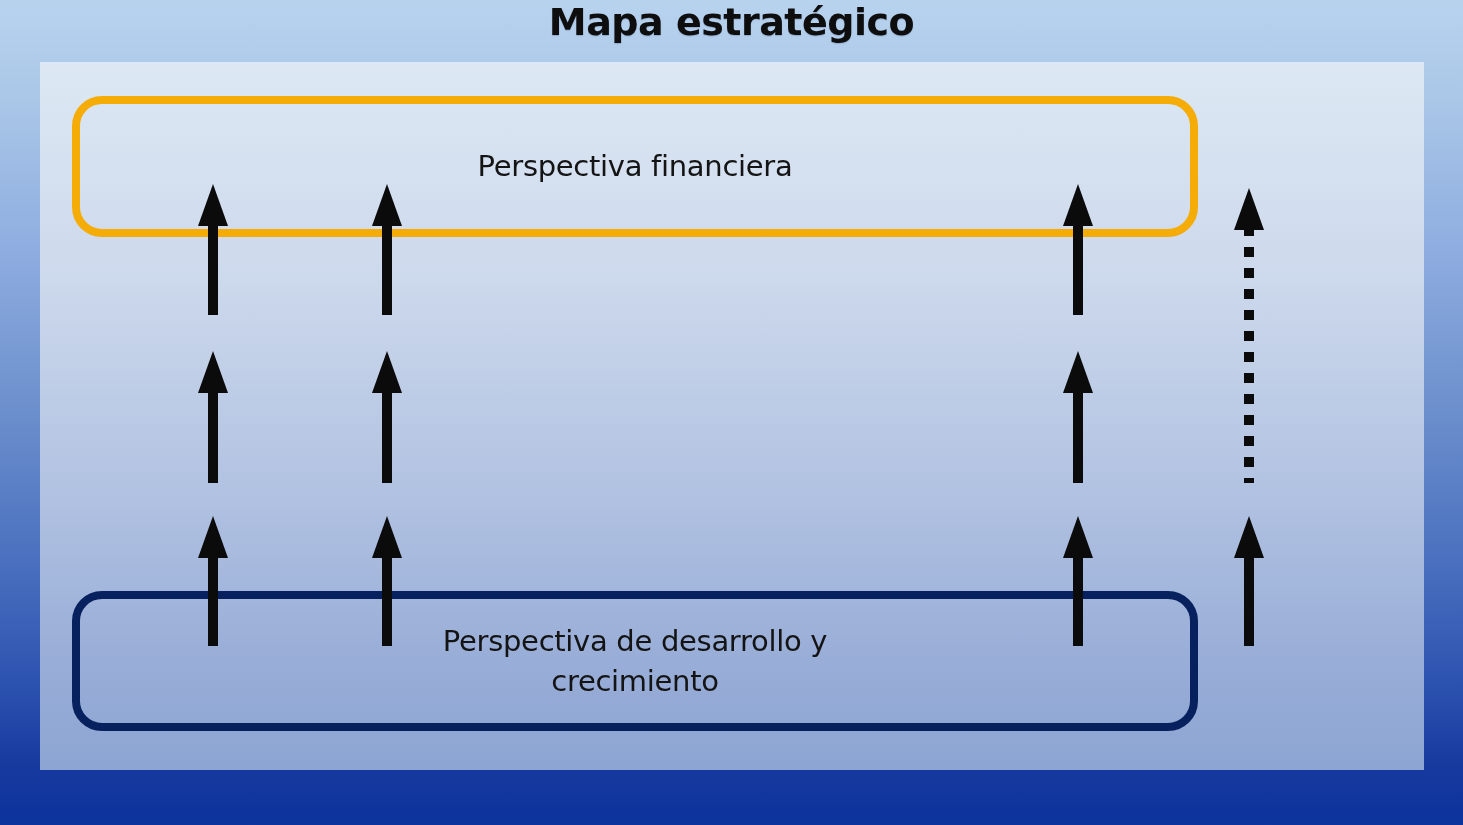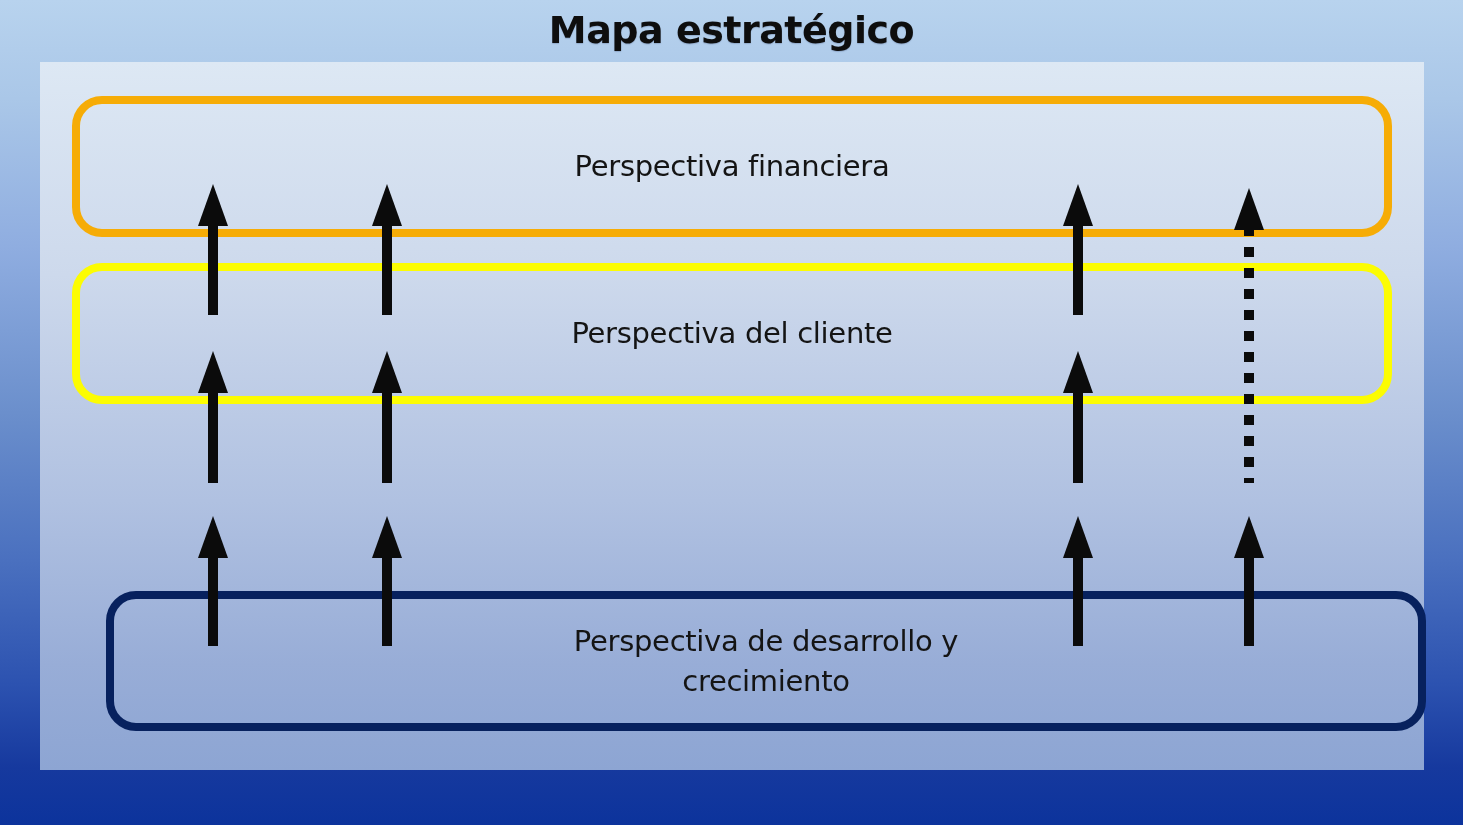--- a/index.html
+++ b/index.html
@@ -14,21 +14,21 @@
       #aac7e8 12%,
       #8fade0 30%,
       #6b8fcc 50%,
       #4a70bf 68%,
       #2c52b0 83%,
       #16399e 93%,
       #0c339c 100%);
   }
   .page-title {
     position: absolute;
-    top: 8px;
+    top: 0;
     left: 0;
     width: 100%;
     text-align: center;
     font-size: 38px;
     font-weight: 600;
     letter-spacing: -0.5px;
     color: #0e0e0e;
     text-shadow: 0 1px 1px rgba(90,110,150,0.35);
   }
   .map-panel {
@@ -40,32 +40,32 @@
     background: linear-gradient(180deg,
       #dde8f4 0%,
       #cdd9ec 30%,
       #b0c1e1 62%,
       #98add7 85%,
       #8da5d3 100%);
   }
   .band {
     position: absolute;
     left: 72px;
-    width: 1320px;
+    width: 1126px;
     box-sizing: border-box;
     border-radius: 30px;
     border: 8px solid #000;
     display: flex;
     align-items: center;
     justify-content: center;
   }
   .band-financiera   { top: 96px;  height: 141px; }
   .band-cliente      { top: 263px; height: 141px; }
   .band-procesos     { top: 431px; height: 140px; }
-  .band-desarrollo   { top: 591px; height: 140px; margin-left: 34px; }
+  .band-desarrollo   { top: 591px; height: 140px; }
   .band-label {
     font-size: 29px;
     letter-spacing: -0.3px;
     color: #141414;
     text-align: center;
     line-height: 1.38;
   }
   .band-procesos .band-label   { max-width: 430px; }
   .band-desarrollo .band-label { max-width: 500px; }
   .arrow-layer {
@@ -107,23 +107,20 @@
 <div class="stage">
 
   <div class="page-title">Mapa estratégico</div>
 
   <div class="map-panel"></div>
 
   <div class="band band-financiera" style="border-color: rgb(246, 172, 6);">
     <div class="band-label">Perspectiva financiera</div>
   </div>
 
-  <div class="band band-cliente" style="border-color: rgb(252, 252, 2);">
-    <div class="band-label">Perspectiva del cliente</div>
-  </div>
 
 
   <div class="band band-desarrollo" style="border-color: rgb(7, 33, 94);">
     <div class="band-label">Perspectiva de desarrollo y crecimiento</div>
   </div>
 
   <div class="arrow-layer" id="arrow-layer">
       <div class="arrow" style="left: 198px; top: 184px; height: 131px;">
         <div class="arrow-head" style="border-bottom-color: rgb(11, 11, 11);"></div>
         <div class="arrow-shaft" style="background: rgb(11, 11, 11);"></div>

